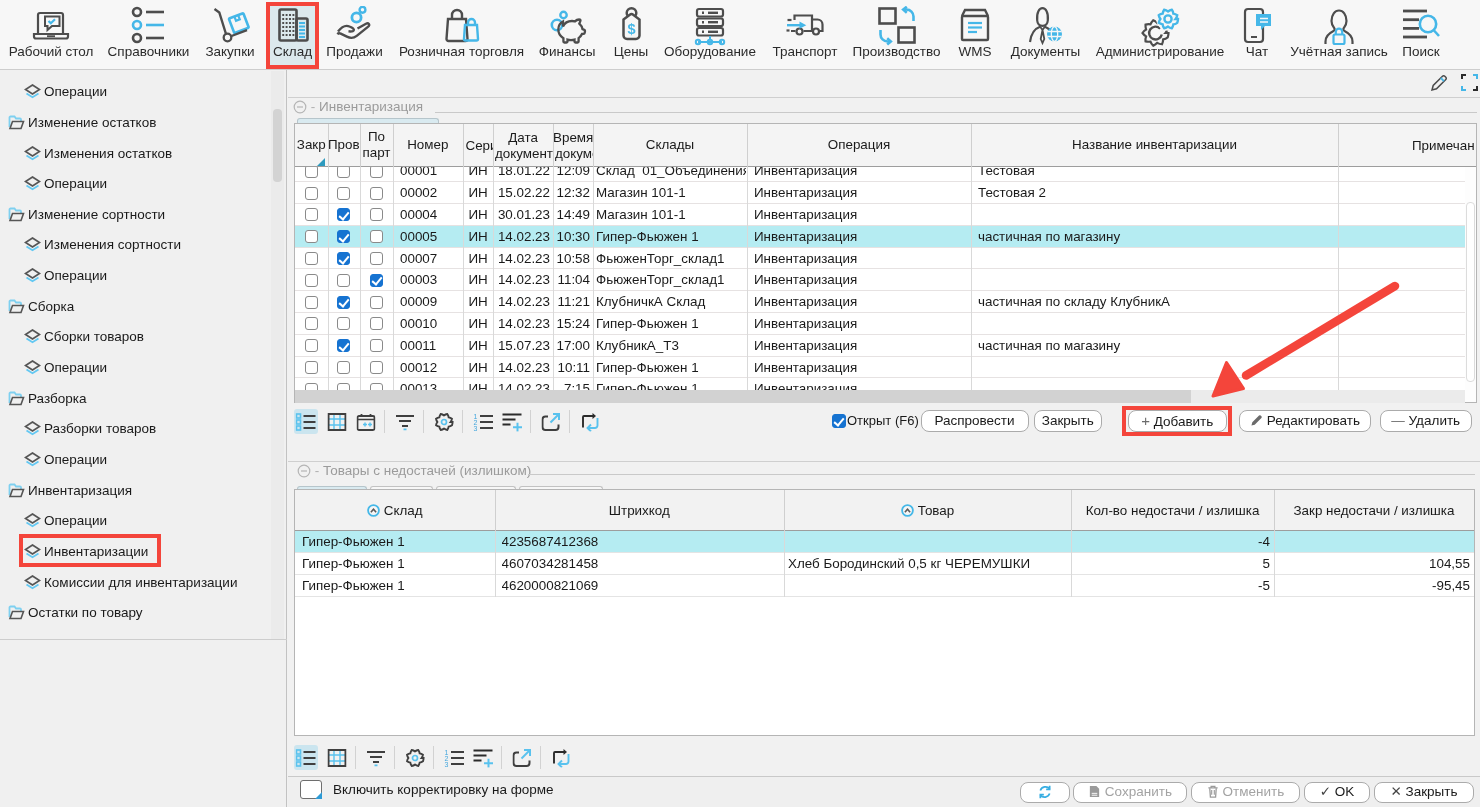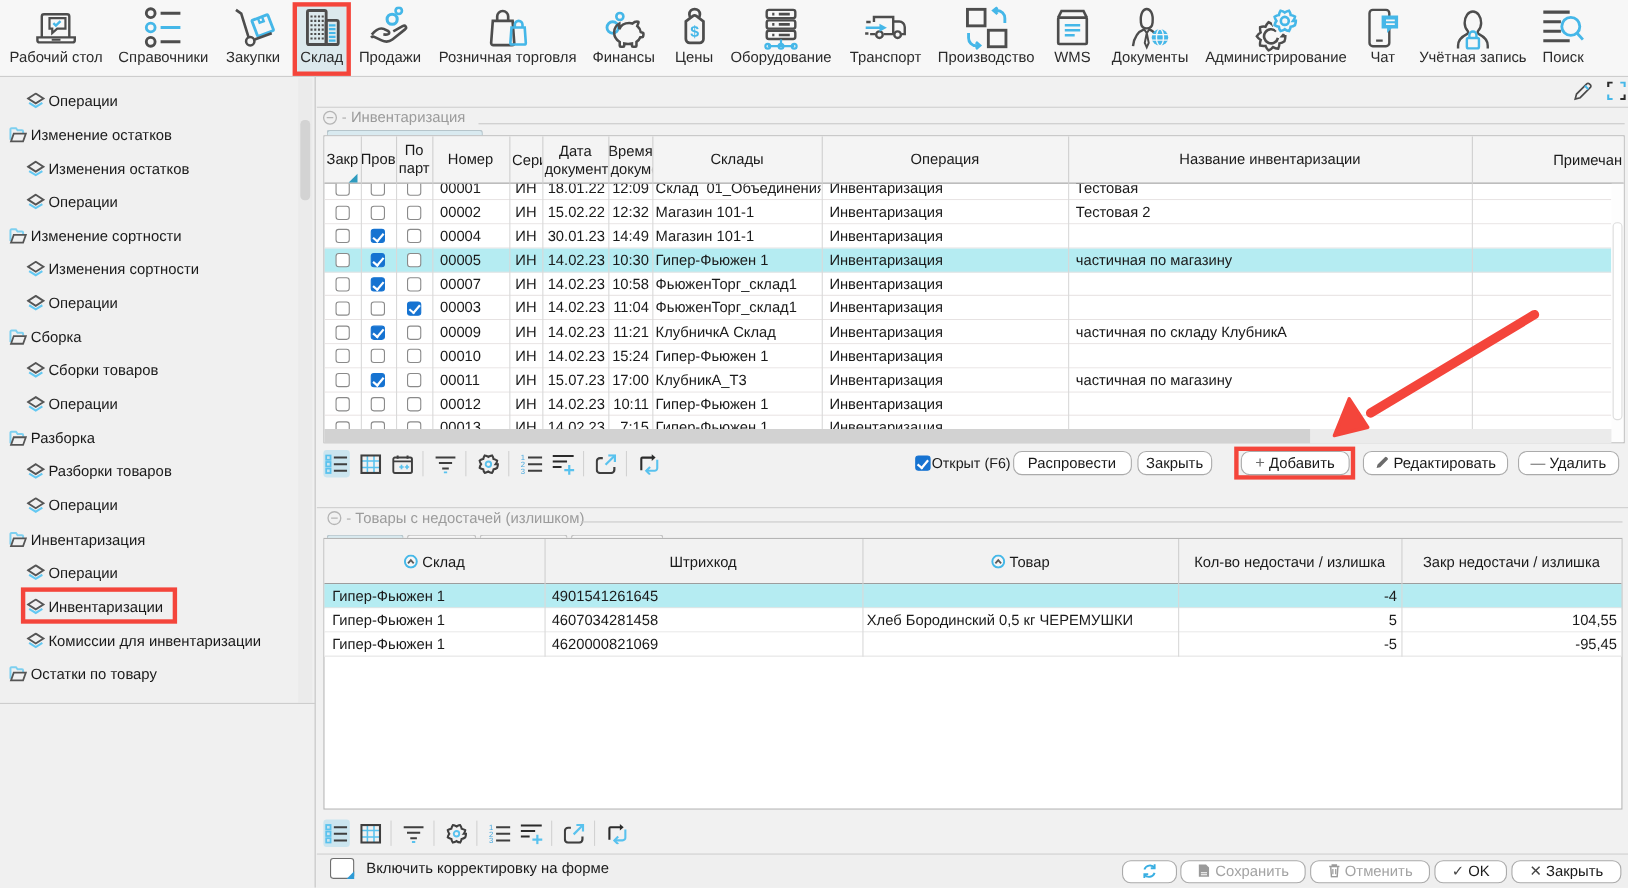--- a/index.html
+++ b/index.html
@@ -650,21 +650,21 @@
 <path d="M3.9 8.2 L6.5 5.2 9.1 8.2" fill="none" stroke="#5a5a5a" stroke-width="1.6"></path>
         </svg>Товар</div>
 <div class="cell" style="left:776px;top:0;width:203px;height:41px;line-height:41px;text-align:center;">Кол-во недостачи / излишка</div>
 <div class="cell" style="left:979px;top:0;width:200px;height:41px;line-height:41px;text-align:center;">Закр недостачи / излишка</div>
 <div class="vline" style="left:199.5px;top:0;height:41px;background:#cfcfcf;"></div>
 <div class="vline" style="left:489px;top:0;height:41px;background:#cfcfcf;"></div>
 <div class="vline" style="left:776px;top:0;height:41px;background:#cfcfcf;"></div>
 <div class="vline" style="left:979px;top:0;height:41px;background:#cfcfcf;"></div>
 <div class="abs" style="left:0;top:41.0px;width:1179px;height:21.9px;background:#b5ecf2;border-bottom:1px solid #e4e4e4;box-sizing:border-box;">
 <div class="cell" style="left:7px;top:0;width:188.5px;height:21.9px;line-height:21.9px;text-align:left;">Гипер-Фьюжен 1</div>
-<div class="cell" style="left:206.5px;top:0;width:278.5px;height:21.9px;line-height:21.9px;text-align:left;">4901541261645</div>
+<div class="cell" style="left:206.5px;top:0;width:278.5px;height:21.9px;line-height:21.9px;text-align:left;">4235687412368</div>
 <div class="cell" style="left:783px;top:0;width:192px;height:21.9px;line-height:21.9px;text-align:right;">-4</div>
 <div class="cell" style="left:986px;top:0;width:189px;height:21.9px;line-height:21.9px;text-align:right;"></div>
 </div>
 <div class="abs" style="left:0;top:62.9px;width:1179px;height:21.9px;background:#fff;border-bottom:1px solid #e4e4e4;box-sizing:border-box;">
 <div class="cell" style="left:7px;top:0;width:188.5px;height:21.9px;line-height:21.9px;text-align:left;">Гипер-Фьюжен 1</div>
 <div class="cell" style="left:206.5px;top:0;width:278.5px;height:21.9px;line-height:21.9px;text-align:left;">4607034281458</div>
 <div class="cell" style="left:493px;top:0;width:282px;height:21.9px;line-height:21.9px;text-align:left;">Хлеб Бородинский 0,5 кг ЧЕРЕМУШКИ</div>
 <div class="cell" style="left:783px;top:0;width:192px;height:21.9px;line-height:21.9px;text-align:right;">5</div>
 <div class="cell" style="left:986px;top:0;width:189px;height:21.9px;line-height:21.9px;text-align:right;">104,55</div>
 </div>

